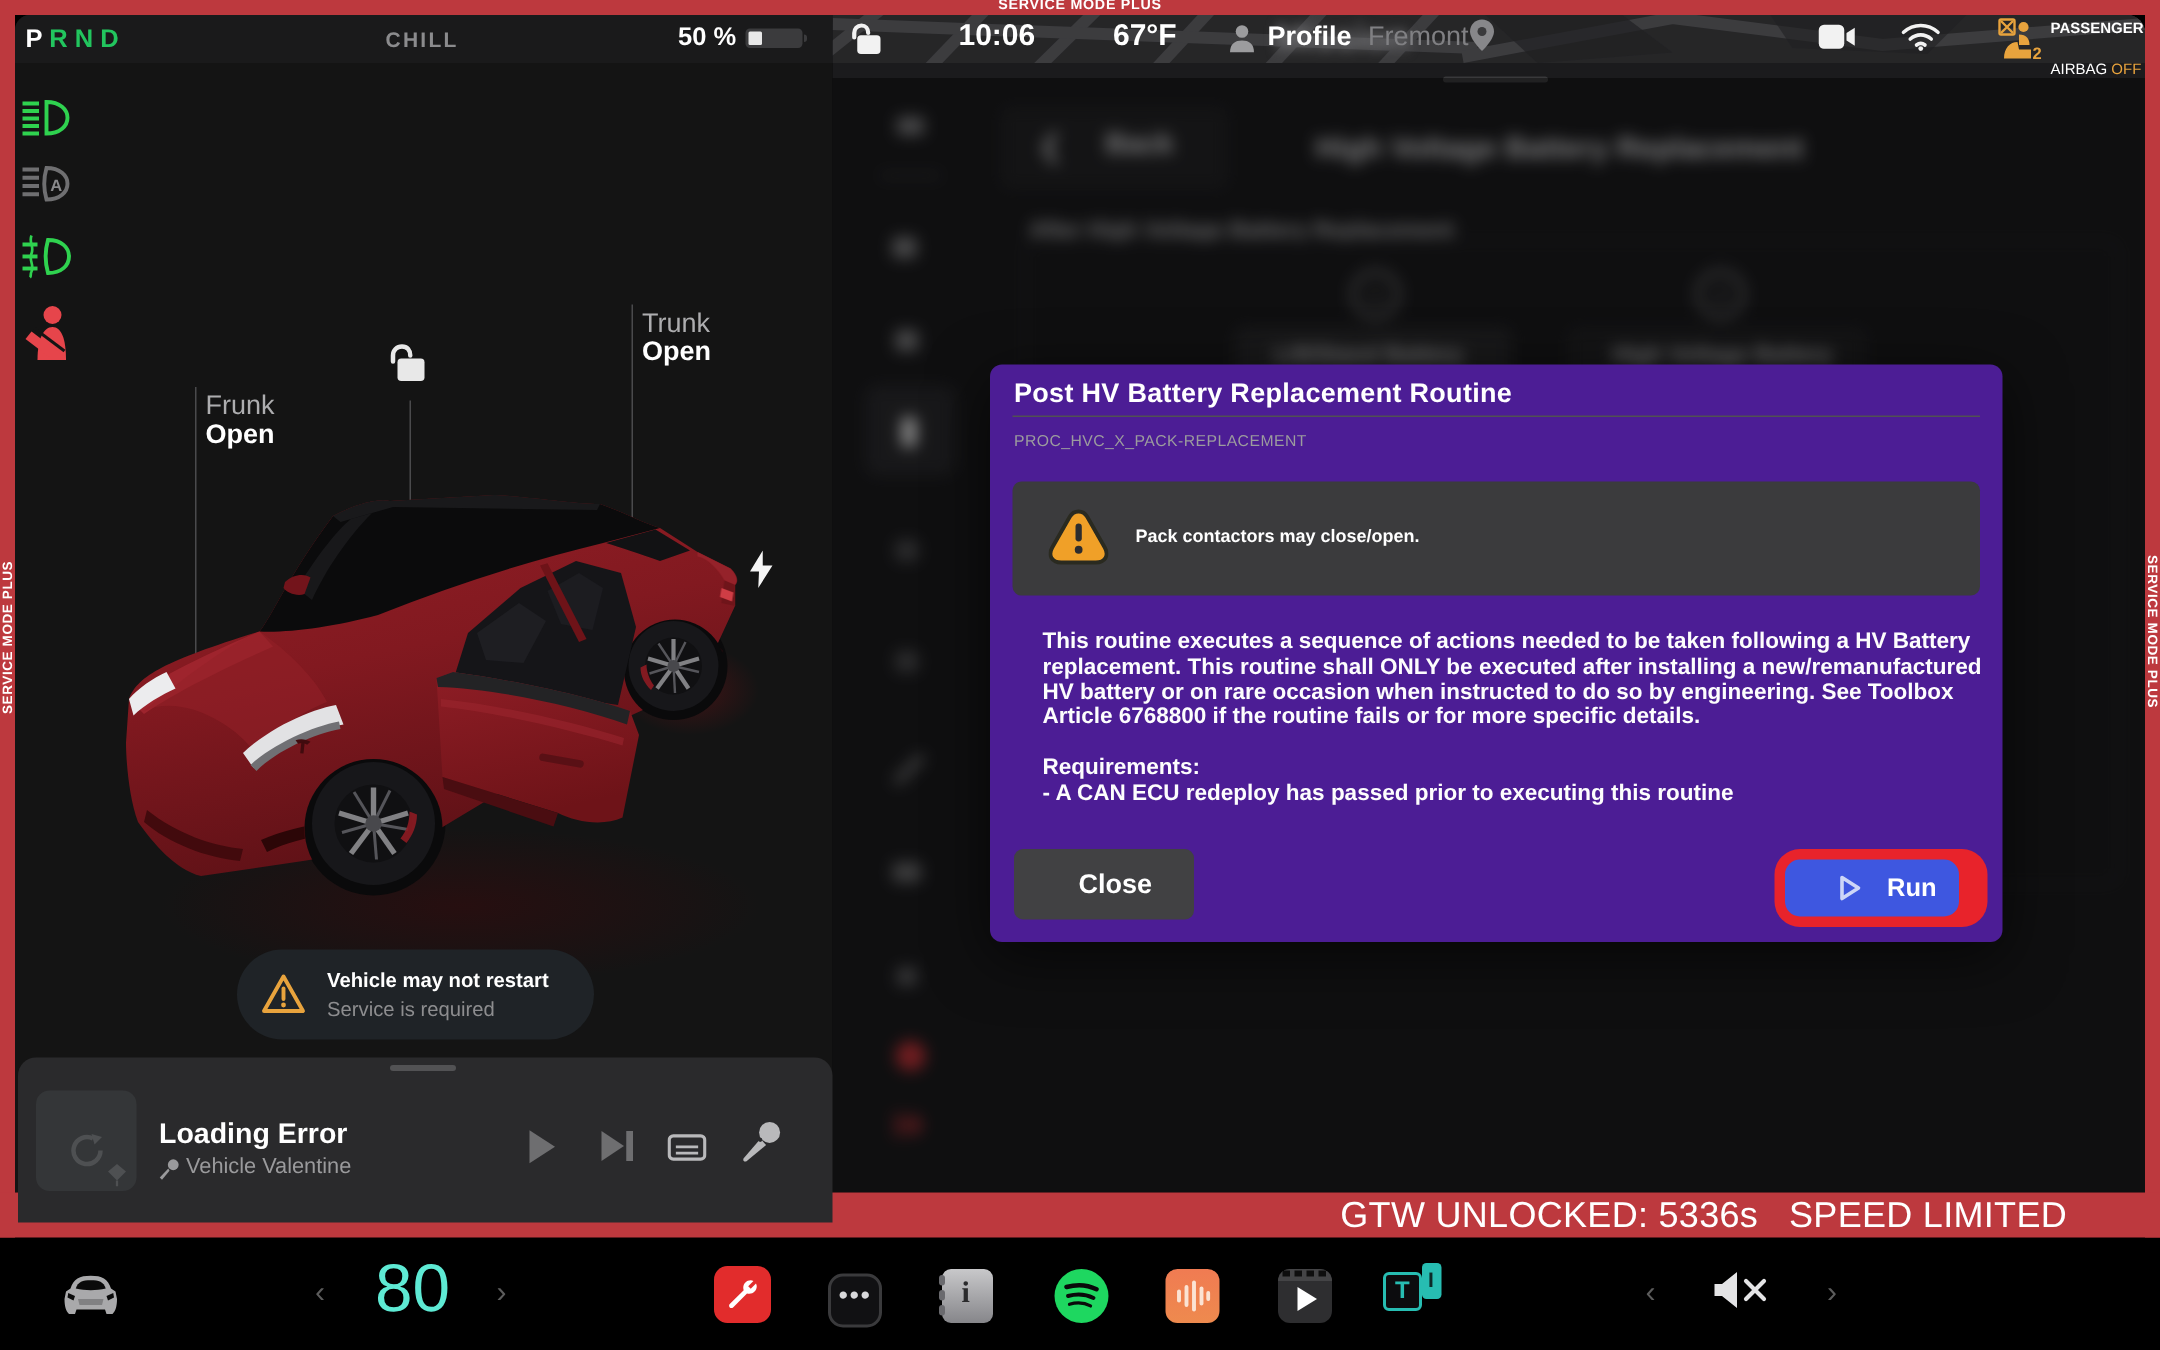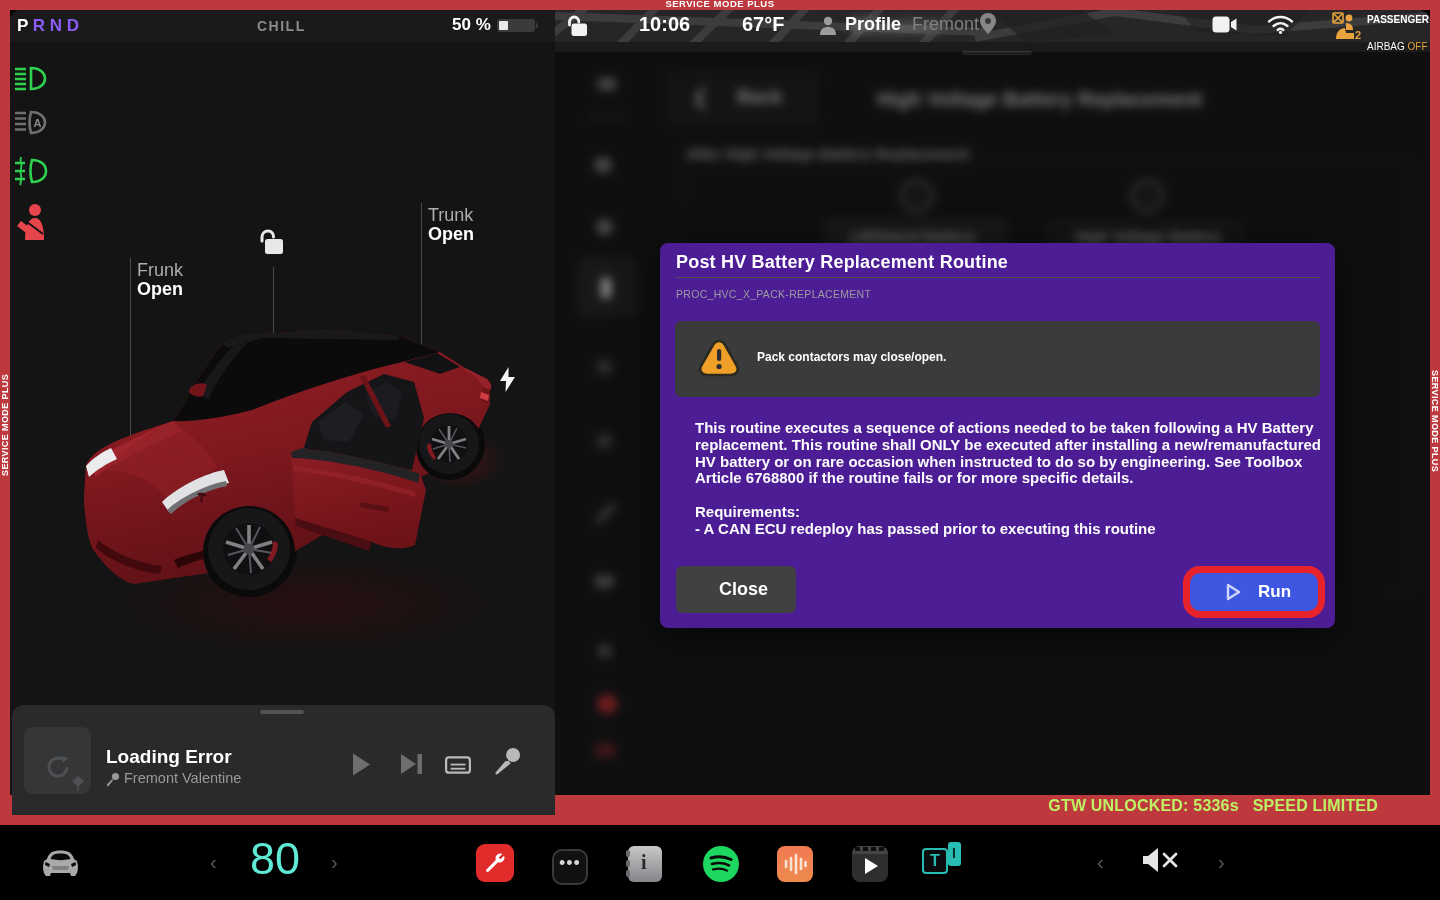--- a/index.html
+++ b/index.html
@@ -5,21 +5,21 @@
   * { margin:0; padding:0; box-sizing:border-box; }
   html,body { width:1440px; height:900px; overflow:hidden; background:#000; }
   body { font-family:"Liberation Sans", sans-serif; position:relative; }
   .abs { position:absolute; }
   
   #topred { left:0; top:0; width:1440px; height:10px; background:#bd393e; }
   #leftred { left:0; top:0; width:10px; height:825px; background:#bd393e; }
   #rightred { left:1430px; top:0; width:10px; height:825px; background:#bd393e; }
   #gtwbar { left:0; top:795px; width:1440px; height:30px; background:#bd393e; }
   #mediacard { z-index:6; }
-  #gtwtext { right:62px; top:2px; color:#bef264; font-size:16px; font-weight:bold; letter-spacing:0.2px; }
+  #gtwtext { right:62px; top:2px; color:#ffffff; font-size:24px; font-weight:normal; letter-spacing:0.2px; }
   #smp-top { left:0; top:-2px; width:1440px; text-align:center; color:#fff; font-size:9.5px; font-weight:bold; letter-spacing:0.5px; }
   .smp-side { color:#fff; font-size:9px; font-weight:bold; letter-spacing:0.4px; white-space:nowrap; }
   #smp-left { left:-43px; top:423px; width:96px; text-align:center; transform:rotate(-90deg); }
   #smp-right { left:-43px; top:413px; width:96px; text-align:center; transform:rotate(90deg); }
   
   #leftpanel { left:10px; top:10px; width:545px; height:785px; background:#141414; border-radius:10px 0 0 0; overflow:hidden; }
   #lefttop { left:0; top:0; width:545px; height:32px; background:#1a1a1b; }
   
   #rightpanel { left:555px; top:10px; width:875px; height:785px; background:#1b1b1d; overflow:hidden; border-radius:0 12px 0 0; }
   #dim { left:555px; top:52px; width:875px; height:743px; background:rgba(0,0,0,0.42); }
@@ -29,21 +29,21 @@
   
   #launcher { left:0; top:825px; width:1440px; height:75px; background:#000; }
   .chev { color:#5c5c5c; font-size:20px; }
   .t { position:absolute; white-space:nowrap; }
 </style>
 </head>
 <body>
   <div class="abs" id="leftpanel">
     <div class="abs" id="lefttop"></div>
 
-    <div class="t" style="left:7px; top:6px; font-size:17px; font-weight:bold; color:#fff;">P <span style="color:#8b5cf6;">R N D</span></div>
+    <div class="t" style="left:7px; top:6px; font-size:17px; font-weight:bold; color:#fff;">P <span style="color:#22c55e;">R N D</span></div>
     <div class="t" style="left:247px; top:8px; font-size:14px; font-weight:bold; color:#8b8b8d; letter-spacing:1.5px;">CHILL</div>
     <div class="t" style="left:442px; top:5px; font-size:17px; font-weight:bold; color:#fff;">50 %</div>
 
     <div class="abs" style="left:487px; top:9px; width:38px; height:13px; background:#3b3b3d; border-radius:3px;">
       <div class="abs" style="left:2px; top:2px; width:9px; height:9px; background:#e8e8e8; border-radius:1px;"></div>
     </div>
     <div class="abs" style="left:526px; top:13px; width:2px; height:5px; background:#3b3b3d; border-radius:0 2px 2px 0;"></div>
 
     <svg class="abs" style="left:4px; top:54px;" width="44" height="176" viewBox="0 0 44 176">
 
@@ -232,20 +232,29 @@
       </g>
 
       <path d="M403 46 L425 57 C430 62 430 66 428 68 L421 65 C417 58 410 50 403 49 Z" fill="#95222a"></path>
       <path d="M421 65 L428 68 L428 82 L419 80 Z" fill="#6f151a"></path>
       <path d="M419 70 L427 73 L426 79 L418 76 Z" fill="#cf3d45"></path>
       <path d="M401 130 L416 108 L420 112 L405 133 Z" fill="#551015" opacity="0.5"></path>
       </g>
     </svg>
     </div>
 
+    <div class="abs" style="left:148px; top:623px; width:238px; height:60px; background:#1f2327; border-radius:30px;">
+      <svg class="abs" style="left:15px; top:15px;" width="32" height="30" viewBox="0 0 32 30">
+        <path d="M16 3 L29 26 L3 26 Z" fill="none" stroke="#e8a33d" stroke-width="2.6" stroke-linejoin="round"></path>
+        <line x1="16" y1="11" x2="16" y2="18" stroke="#e8a33d" stroke-width="2.6" stroke-linecap="round"></line>
+        <circle cx="16" cy="22" r="1.6" fill="#e8a33d"></circle>
+      </svg>
+      <div class="t" style="left:60px; top:13px; font-size:13.5px; font-weight:bold; color:#fff;">Vehicle may not restart</div>
+      <div class="t" style="left:60px; top:32px; font-size:13.5px; color:#8d8d8f;">Service is required</div>
+    </div>
 
   </div>
   <div class="abs" id="rightpanel">
 
     <div class="abs" id="mapstrip" style="left:0; top:0; width:875px; height:32px; background:#313134; overflow:hidden;">
       <svg width="875" height="32" viewBox="0 0 875 32">
         <rect width="875" height="32" fill="#323235"></rect>
         <g stroke="#56565a" stroke-width="8" fill="none">
           <path d="M-10 30 L40 -10"></path>
           <path d="M60 40 L110 -12"></path>
@@ -367,21 +376,21 @@
     </div>
     <div class="t" style="left:35px; top:177px; font-size:15px; font-weight:bold; color:#fdfdfd; line-height:16.8px;">This routine executes a sequence of actions needed to be taken following a HV Battery<br>replacement. This routine shall ONLY be executed after installing a new/remanufactured<br>HV battery or on rare occasion when instructed to do so by engineering. See Toolbox<br>Article 6768800 if the routine fails or for more specific details.</div>
     <div class="t" style="left:35px; top:260px; font-size:15px; font-weight:bold; color:#fdfdfd;">Requirements:</div>
     <div class="t" style="left:35px; top:277px; font-size:15px; font-weight:bold; color:#fdfdfd;">- A CAN ECU redeploy has passed prior to executing this routine</div>
 
     <div class="abs" style="left:16px; top:323px; width:120px; height:47px; background:#414143; border-radius:6px;">
       <div class="t" style="left:43px; top:13px; font-size:18px; font-weight:bold; color:#fff;">Close</div>
     </div>
 
     <div class="abs" style="left:523px; top:323px; width:142px; height:52px; background:#e8232b; border-radius:17px;">
-      <div class="abs" style="left:7px; top:7px; width:128px; height:38px; background:#3e57e0; border-radius:10px;text-align:center;">
+      <div class="abs" style="left:7px; top:7px; width:116px; height:38px; background:#3e57e0; border-radius:10px;text-align:center;">
         <svg class="abs" style="left:36px; top:10px;" width="15" height="18" viewBox="0 0 15 18">
           <path d="M2 2 L13 9 L2 16 Z" fill="none" stroke="#cdd6f7" stroke-width="2.4" stroke-linejoin="round"></path>
         </svg>
         <div class="t" style="left:68px; top:9px; font-size:17px; font-weight:bold; color:#fff;">Run</div>
       </div>
     </div>
   </div>
   <div class="abs" id="launcher">
 
     <svg class="abs" style="left:42px; top:24px;" width="37" height="28" viewBox="0 0 37 28">
@@ -470,21 +479,21 @@
         <svg class="abs" style="left:47px; top:48px;" width="14" height="16" viewBox="0 0 14 16">
           <path d="M7 1 L13 6 L7 12 L1 6 Z" fill="#4e5052"></path>
         <path d="M7 12 L7 16" stroke="#4e5052" stroke-width="1.5"></path>
         </svg>
       </div>
       <div class="t" style="left:94px; top:41px; font-size:19px; font-weight:bold; color:#fff;">Loading Error</div>
       <svg class="abs" style="left:93px; top:67px;" width="15" height="16" viewBox="0 0 15 16">
         <circle cx="10.5" cy="4.5" r="3.6" fill="#9a9a9c"></circle>
         <path d="M8 8.5 L3 14.5 L1.5 13 L7.2 7" fill="#9a9a9c"></path>
       </svg>
-      <div class="t" style="left:112px; top:65px; font-size:14.5px; color:#9a9a9c;">Fremont Valentine</div>
+      <div class="t" style="left:112px; top:65px; font-size:14.5px; color:#9a9a9c;">Vehicle Valentine</div>
 
       <svg class="abs" style="left:340px; top:48px;" width="18" height="23" viewBox="0 0 18 22">
       <path d="M1 0 L18 11 L1 22 Z" fill="#6e6e70"></path>
     </svg>
 
       <svg class="abs" style="left:388px; top:49px;" width="23" height="20" viewBox="0 0 23 20">
       <path d="M1 0 L16 10 L1 20 Z" fill="#6e6e70"></path>
       <rect x="17.5" y="0" width="4.5" height="20" fill="#6e6e70"></rect>
     </svg>
 

